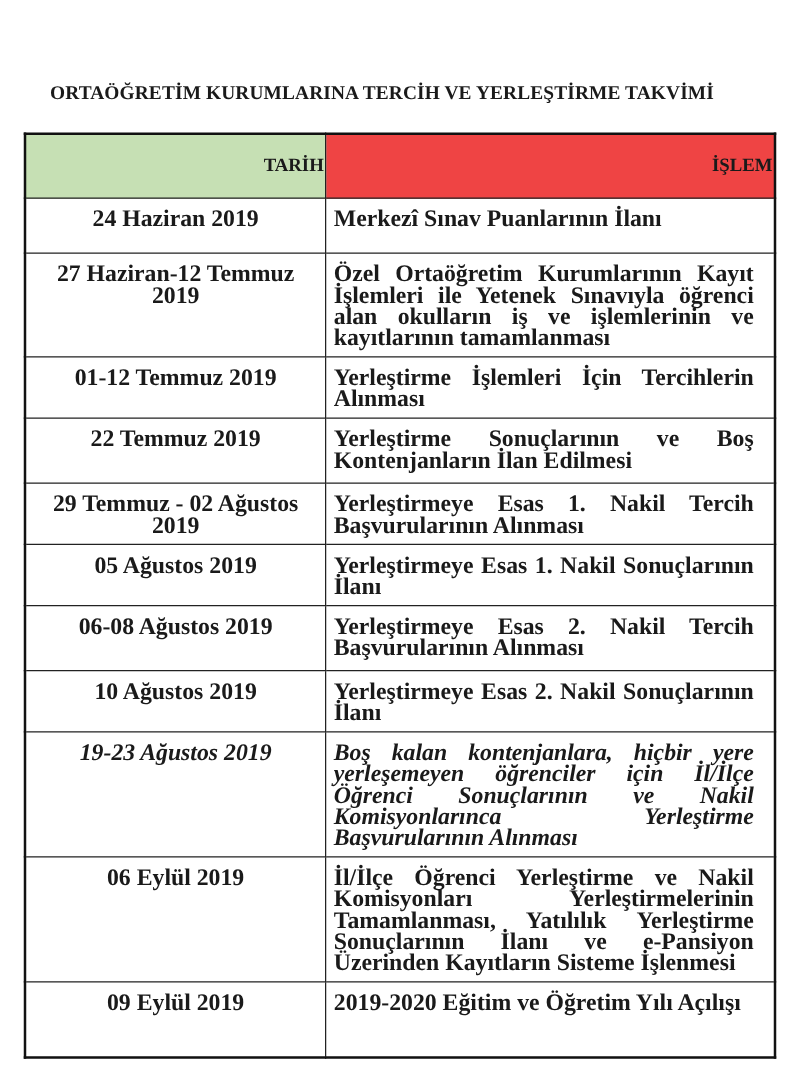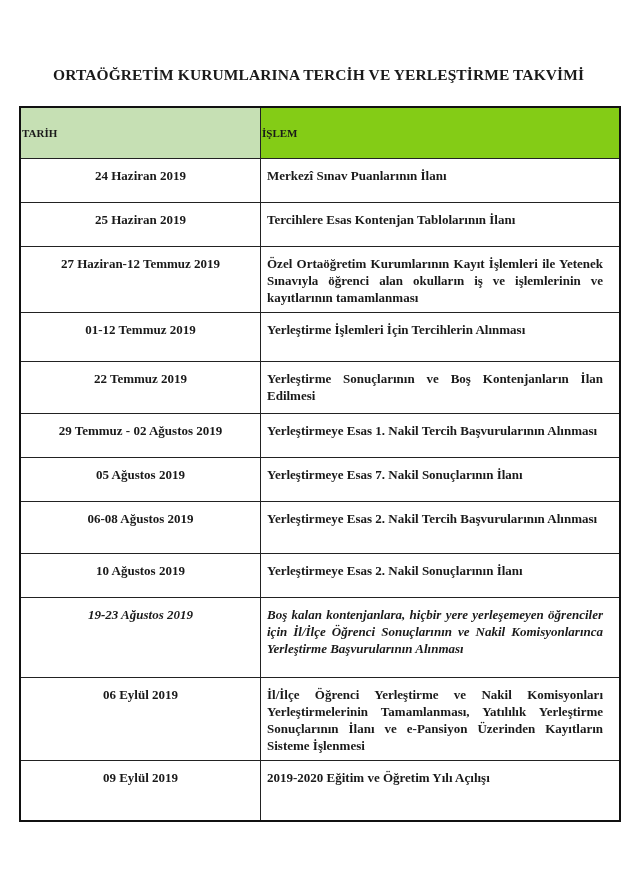--- a/index.html
+++ b/index.html
@@ -1,69 +1,65 @@
 <!DOCTYPE html>
 <html><head>
 <meta charset="utf-8">
 <style>
   html, body { margin: 0; padding: 0; background: #ffffff; }
   body { width: 643px; height: 869px; position: relative; overflow: hidden;
          font-family: "Liberation Serif", serif; color: #1a1a1a; }
-  .title { position: absolute; left: 53px; top: 66px; font-weight: bold; font-size: 15.5px;
+  .title { position: absolute; left: 40px; top: 66px; font-weight: bold; font-size: 15.5px;
            letter-spacing: 0.1px; white-space: nowrap; }
   table { position: absolute; left: 19px; top: 106px; width: 602px; border-collapse: collapse;
           border: 2px solid #111; }
-  td, th { border: 1.5px solid #222; vertical-align: top; font-weight: bold; font-size: 13px;
+  td, th { border: 1.5px solid #222; vertical-align: top; font-weight: bold; font-size: 19px;
            line-height: 17px; }
-  th { background: #c6e0b4; height: 48px; vertical-align: middle; font-size: 11px; text-align: left; margin-top: 25px; }
+  th { background: #c6e0b4; height: 48px; vertical-align: middle; font-size: 15px; text-align: right; margin-top: 25px; }
   th.c1 { width: 237px; }
   td.date { text-align: center; padding: 8px 4px 6px 4px; }
   td.op { text-align: justify; padding: 8px 16px 6px 6px; }
   td.op.last-line-left { text-align-last: left; }
 </style>
 </head>
 <body>
 
 <div class="title">ORTAÖĞRETİM KURUMLARINA TERCİH VE YERLEŞTİRME TAKVİMİ</div>
 
 <table>
   <thead>
     <tr>
       <th class="c1" style="background: rgb(198, 224, 180);">TARİH</th>
-      <th style="background: #84cc16;">İŞLEM</th>
+      <th style="background: #ef4444;">İŞLEM</th>
     </tr>
   </thead>
   <tbody id="rows">
       <tr style="height: 44px;">
         <td class="date">24 Haziran 2019</td>
         <td class="op last-line-left">Merkezî Sınav Puanlarının İlanı</td>
-      </tr>
-      <tr style="height: 44px;">
-        <td class="date">25 Haziran 2019</td>
-        <td class="op last-line-left">Tercihlere Esas Kontenjan Tablolarının İlanı</td>
       </tr>
       <tr style="height: 62px;">
         <td class="date">27 Haziran-12 Temmuz 2019</td>
         <td class="op last-line-left">Özel Ortaöğretim Kurumlarının Kayıt İşlemleri ile Yetenek Sınavıyla öğrenci alan okulların iş ve işlemlerinin ve kayıtlarının tamamlanması</td>
       </tr>
       <tr style="height: 49px;">
         <td class="date">01-12 Temmuz 2019</td>
         <td class="op last-line-left">Yerleştirme İşlemleri İçin Tercihlerin Alınması</td>
       </tr>
       <tr style="height: 52px;">
         <td class="date">22 Temmuz 2019</td>
         <td class="op last-line-left">Yerleştirme Sonuçlarının ve Boş Kontenjanların İlan Edilmesi</td>
       </tr>
       <tr style="height: 44px;">
         <td class="date">29 Temmuz - 02 Ağustos 2019</td>
         <td class="op last-line-left">Yerleştirmeye Esas 1. Nakil Tercih Başvurularının Alınması</td>
       </tr>
       <tr style="height: 44px; padding-left: 28px;">
         <td class="date">05 Ağustos 2019</td>
-        <td class="op last-line-left">Yerleştirmeye Esas 7. Nakil Sonuçlarının İlanı</td>
+        <td class="op last-line-left">Yerleştirmeye Esas 1. Nakil Sonuçlarının İlanı</td>
       </tr>
       <tr style="height: 52px;">
         <td class="date">06-08 Ağustos 2019</td>
         <td class="op last-line-left">Yerleştirmeye Esas 2. Nakil Tercih Başvurularının Alınması</td>
       </tr>
       <tr style="height: 44px;">
         <td class="date">10 Ağustos 2019</td>
         <td class="op last-line-left">Yerleştirmeye Esas 2. Nakil Sonuçlarının İlanı</td>
       </tr>
       <tr style="height: 80px; font-style: italic;">

